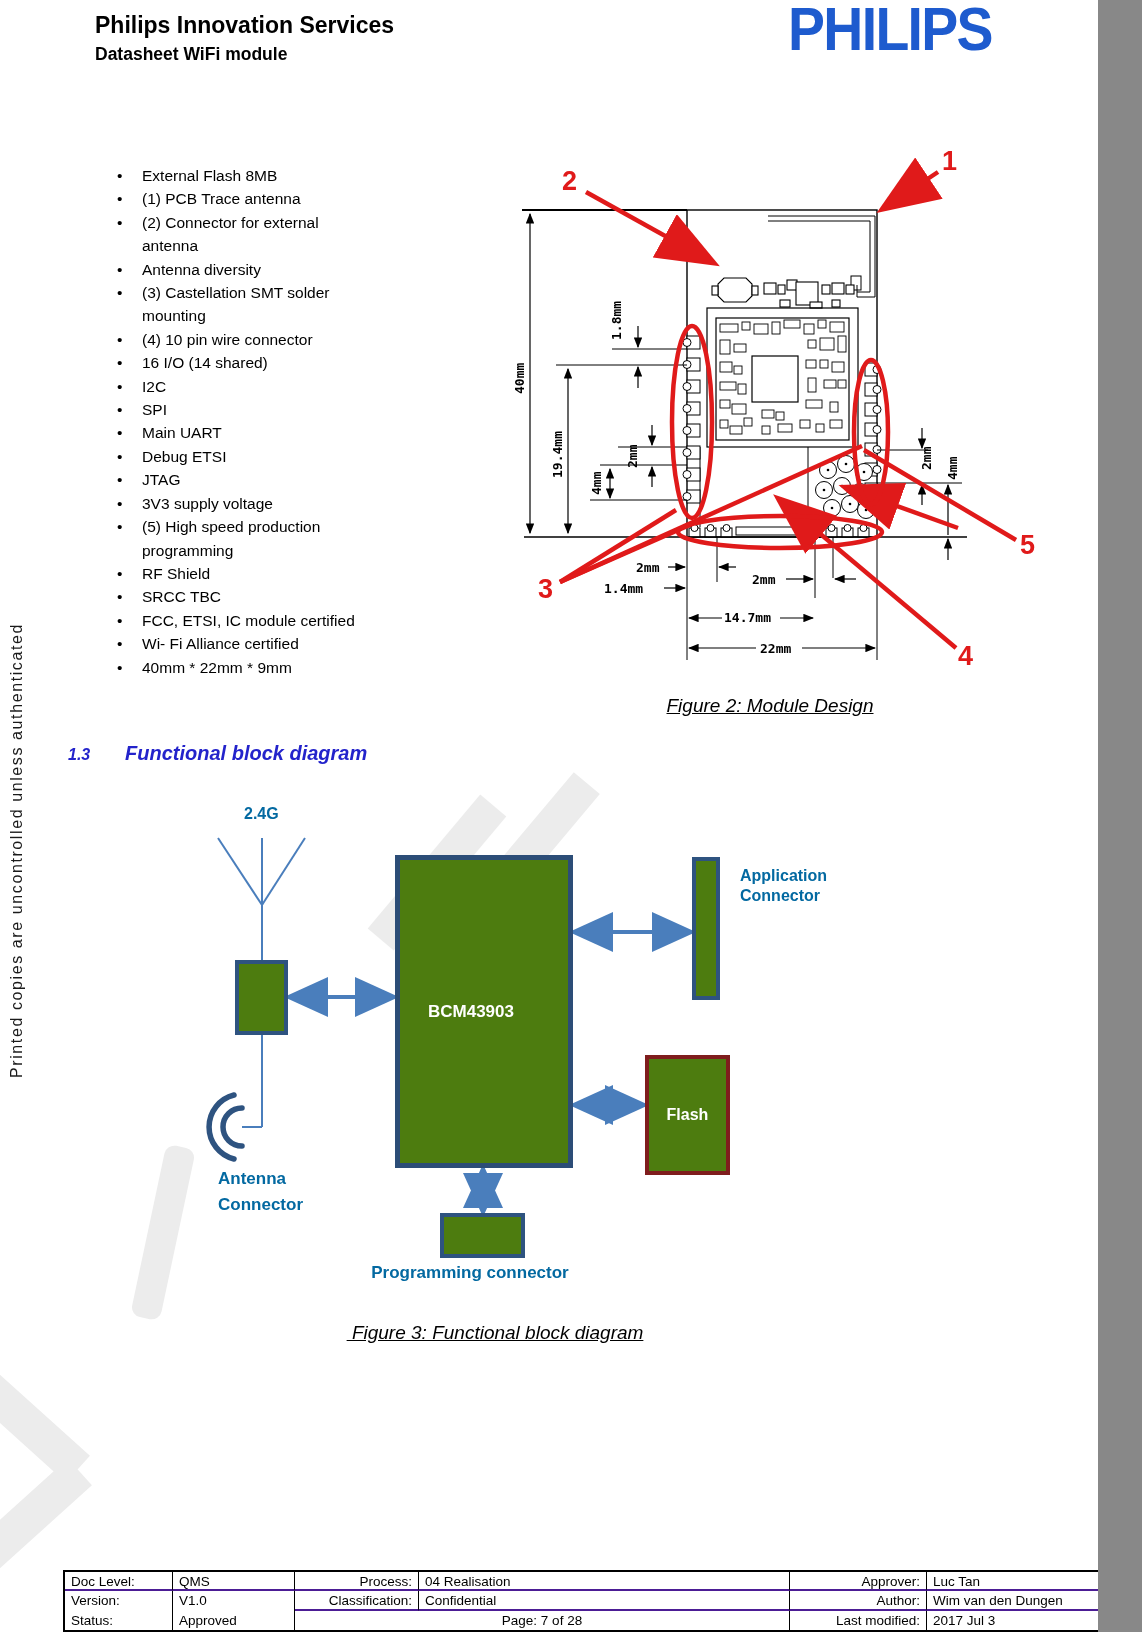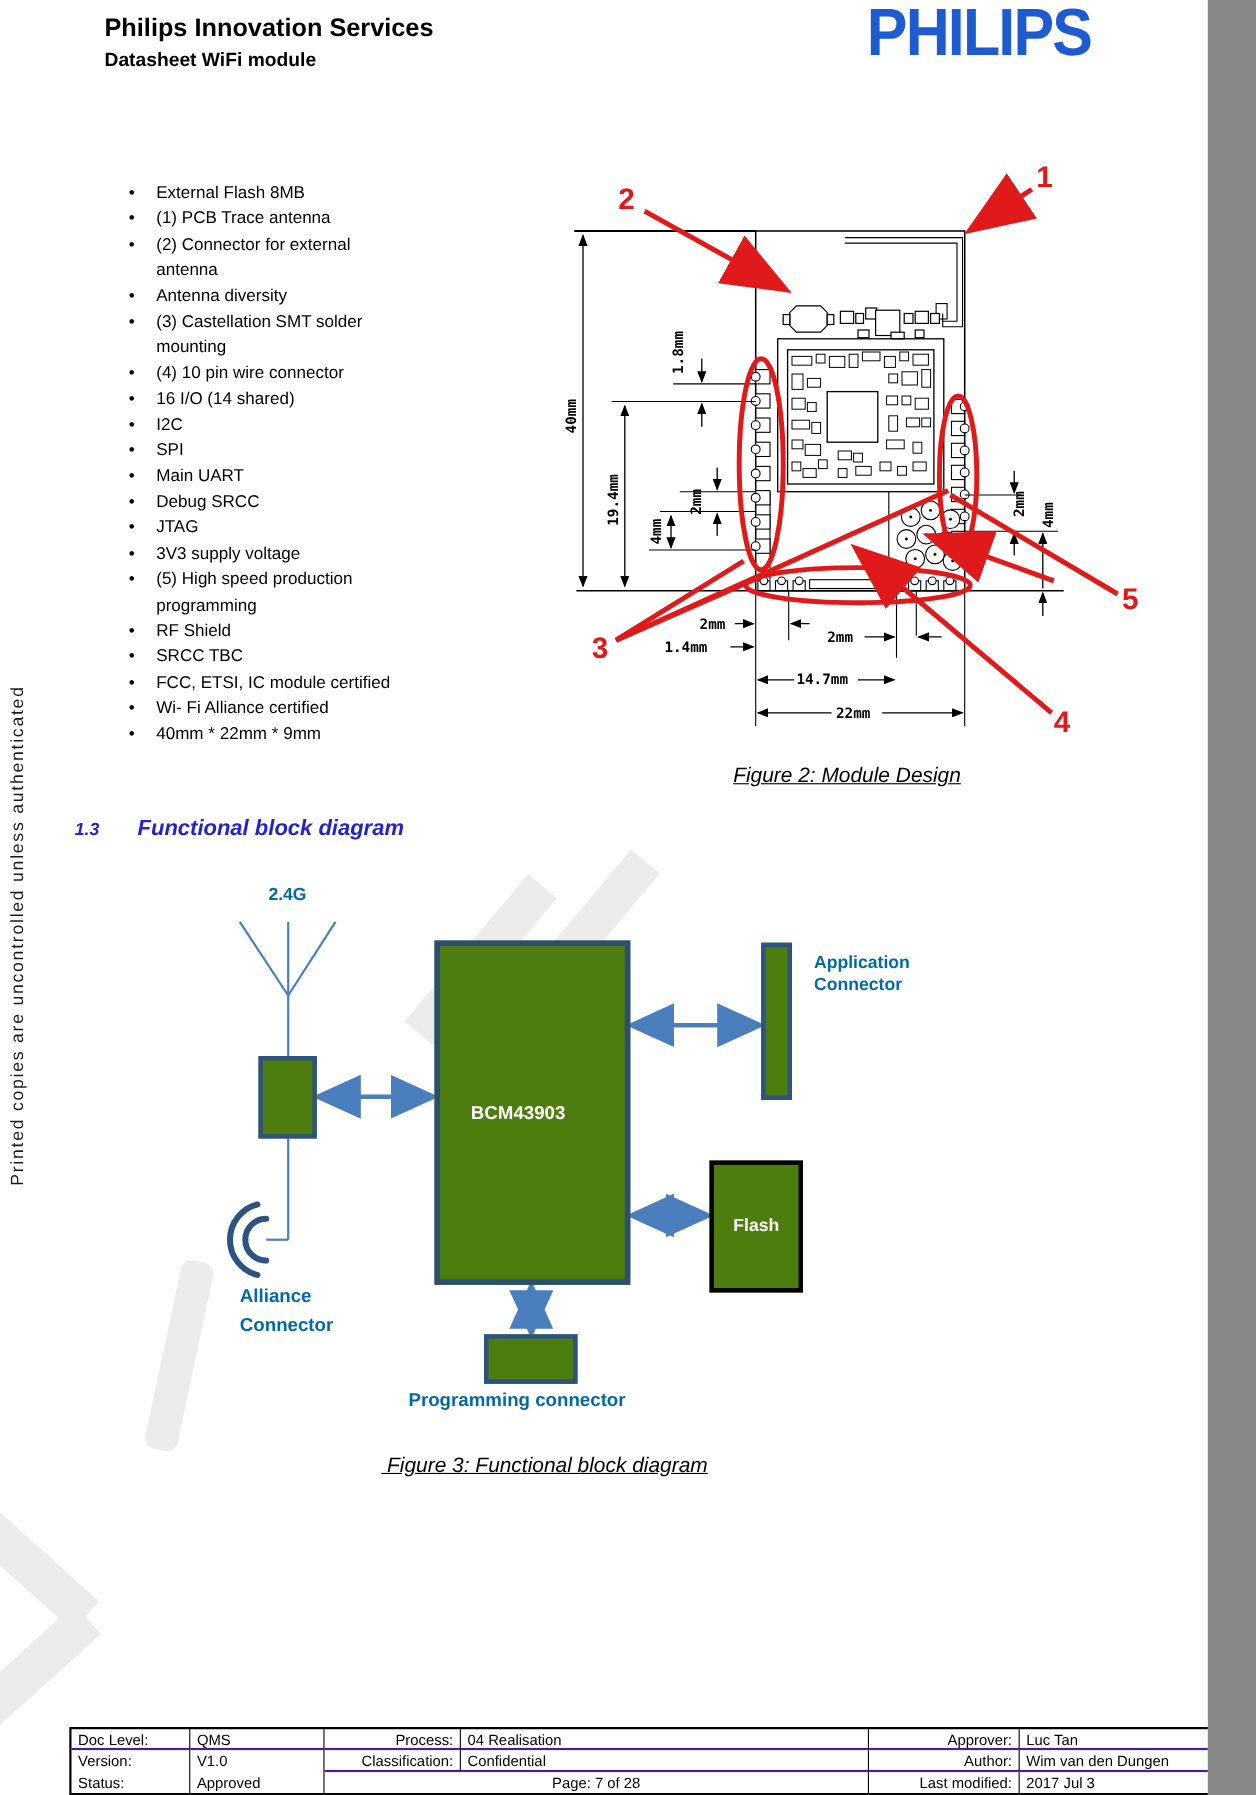--- a/index.html
+++ b/index.html
@@ -73,21 +73,21 @@
       <li>(2) Connector for external
 antenna</li>
       <li>Antenna diversity</li>
       <li>(3) Castellation SMT solder
 mounting</li>
       <li>(4) 10 pin wire connector</li>
       <li>16 I/O (14 shared)</li>
       <li>I2C</li>
       <li>SPI</li>
       <li>Main UART</li>
-      <li>Debug SRCC</li>
+      <li>Debug ETSI</li>
       <li>JTAG</li>
       <li>3V3 supply voltage</li>
       <li>(5) High speed production
 programming</li>
       <li>RF Shield</li>
       <li>SRCC TBC</li>
       <li>FCC, ETSI, IC module certified</li>
       <li>Wi- Fi Alliance certified</li>
       <li>40mm * 22mm * 9mm</li>
     </ul>
@@ -373,28 +373,28 @@
 
   <div class="f3box" style="left:235px;top:960px;width:53px;height:75px;border:4px solid #2e5380;"></div>
 
   <div class="f3box f3white" style="left:395px;top:855px;width:178px;height:313px;border:5px solid #2c4d77;font-size:17px;padding-right:26px;">
     <span>BCM43903</span>
   </div>
 
   <div class="f3box" style="left:692px;top:857px;width:28px;height:143px;border:4px solid #2e5380;"></div>
   <div class="f3lbl" style="left:740px;top:866px;width:110px;font-size:16px;">Application Connector</div>
 
-  <div class="f3box f3white" style="left:645px;top:1055px;width:85px;height:120px;border:4px solid #000000;font-size:16px;">
+  <div class="f3box f3white" style="left:645px;top:1055px;width:85px;height:120px;border:4px solid #7f1d1d;font-size:16px;">
     <span>Flash</span>
   </div>
 
   <div class="f3box" style="left:440px;top:1213px;width:85px;height:45px;border:4px solid #2e5380;"></div>
   <div class="f3lbl" style="left:345px;top:1262px;width:250px;font-size:17px;text-align:center;">Programming connector</div>
 
-  <div class="f3lbl" style="left:218px;top:1166px;width:120px;font-size:17px;line-height:1.5;">Alliance Connector</div>
+  <div class="f3lbl" style="left:218px;top:1166px;width:120px;font-size:17px;line-height:1.5;">Antenna Connector</div>
 
   <div class="caption" id="cap3"> Figure 3: Functional block diagram</div>
 
   <div class="ftr">
     <div class="br bb">Doc Level:</div>
     <div class="br bb">QMS</div>
     <div class="br bb ra">Process:</div>
     <div class="br bb">04 Realisation</div>
     <div class="br bb ra">Approver:</div>
     <div class="bb">Luc Tan</div>

